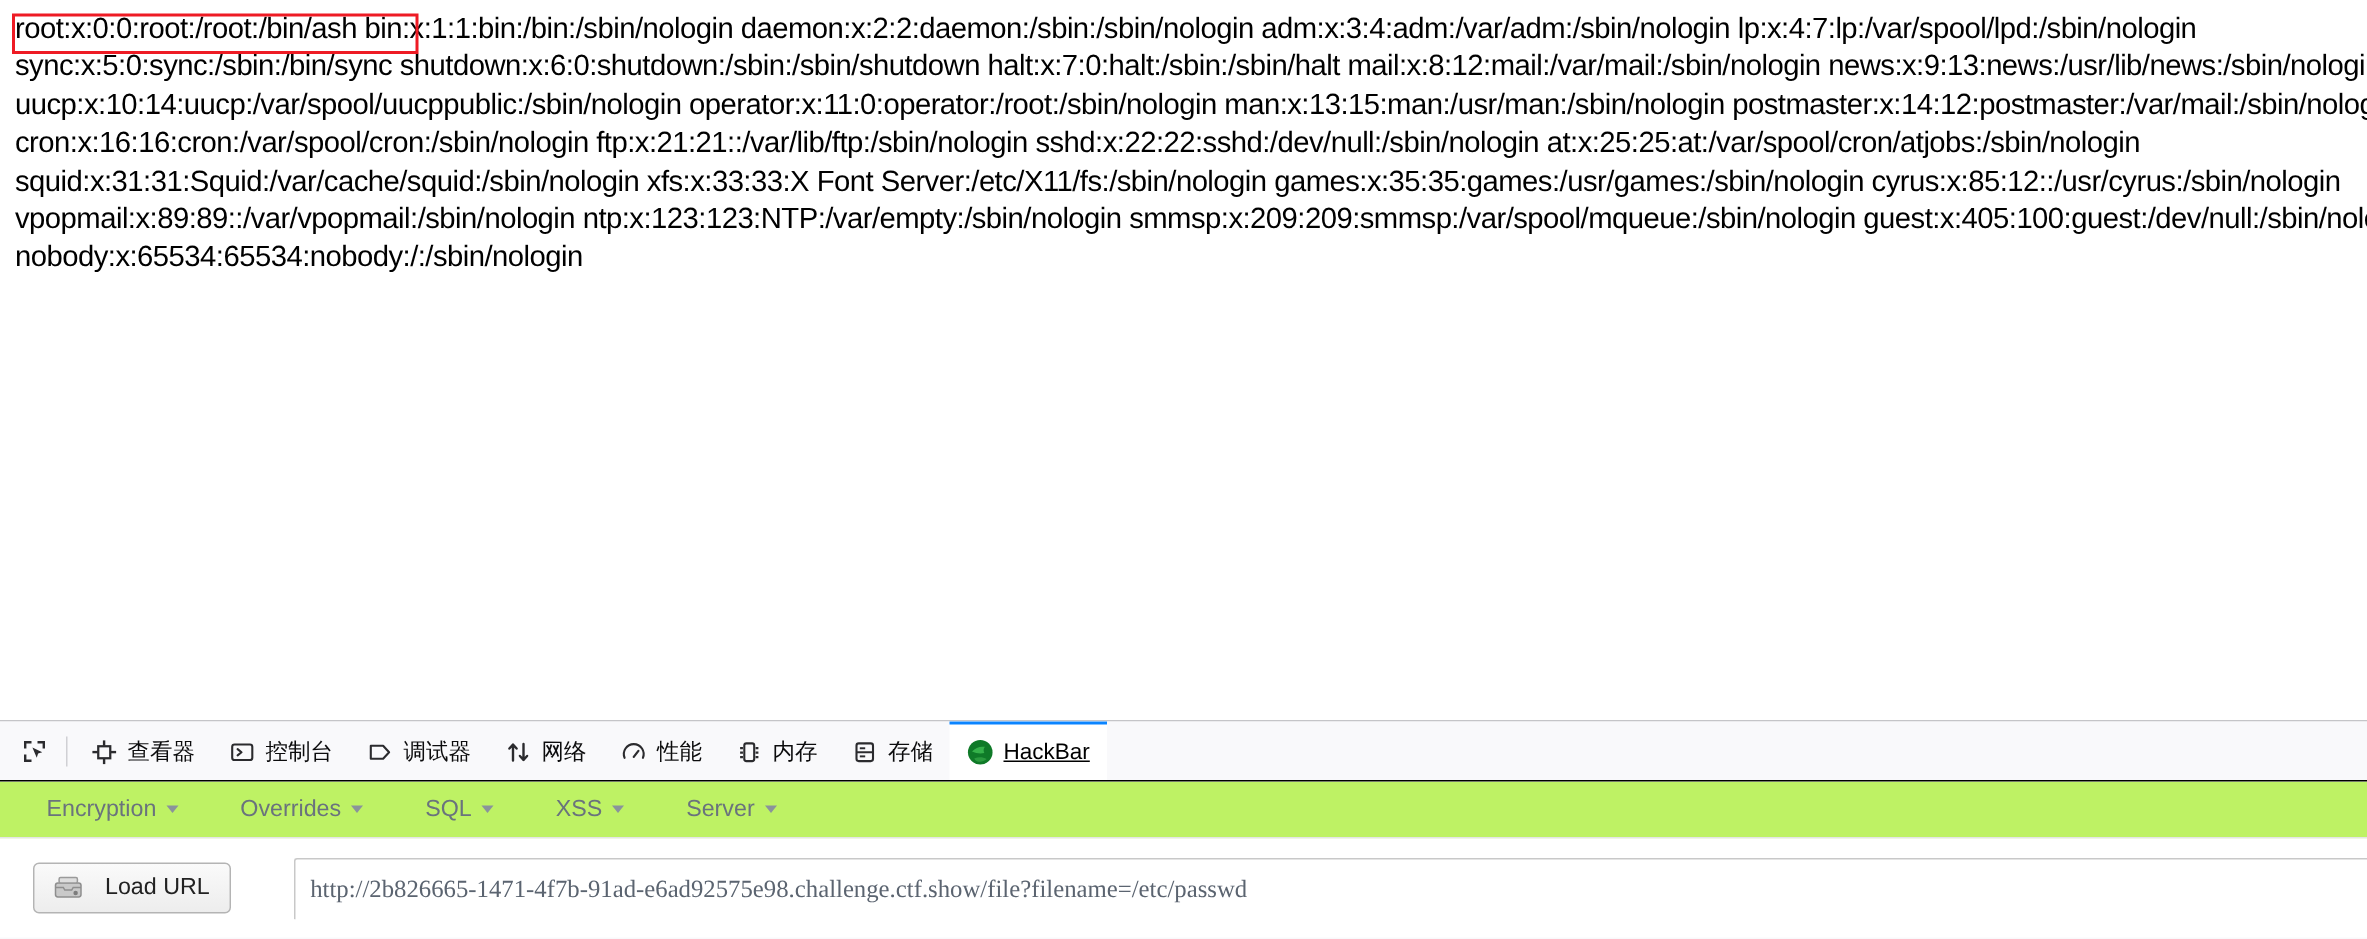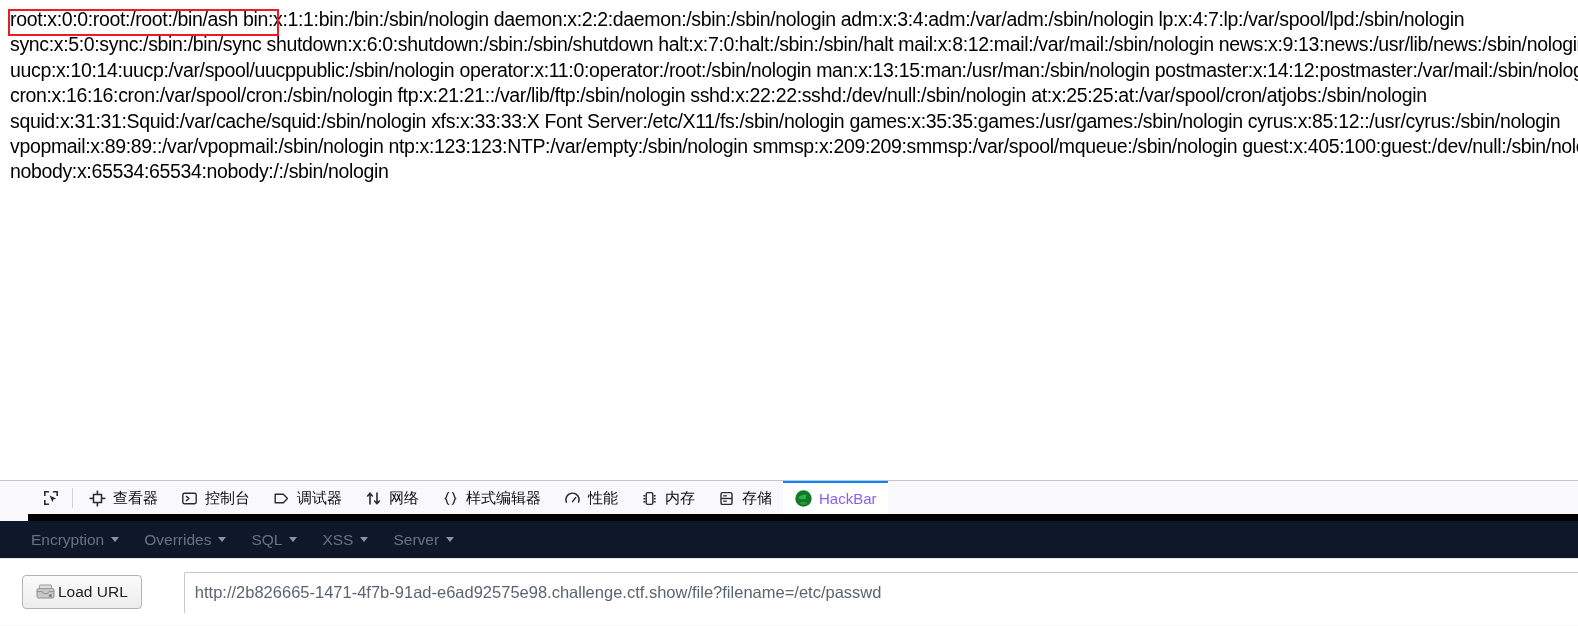--- a/index.html
+++ b/index.html
@@ -47,26 +47,25 @@
     width: 1578px; height: 146px;
     background: #f9f9fb;
     border-top: 1px solid #c5c5c8;
   }
 
   
   #devtools-tabs {
     position: relative;
     height: 40px;
     background: #f9f9fb;
-    border-bottom: 7px solid #000000;
+    border-bottom: 1px solid #000000;
     display: flex;
     align-items: stretch;
     padding-left: 6px;
     white-space: nowrap;
-    margin-left: 28px;
   }
   .picker-btn {
     display: flex; align-items: center; justify-content: center;
     width: 34px; height: 100%;
     cursor: pointer;
   }
   .tabs-sep {
     width: 1px; height: 20px;
     background: #d0d0d4;
     align-self: center;
@@ -82,31 +81,31 @@
     cursor: pointer;
     position: relative;
     border-top: 2px solid transparent;
   }
   .dtab .ico { display:flex; align-items:center; justify-content:center; width:19px; height:19px; flex:none; }
   .dtab.active {
     color: #0a84ff;
     border-top: 2px solid #0a84ff;
     background: #ffffff;
   }
-  .dtab.active .lbl { color: #8b5cf6; }
+  .dtab.active .lbl { color: #000000; text-decoration: underline; }
 
   
   #hackbar-menu {
     height: 38px;
-    background: #0f172a;
+    background: #bef264;
     border-bottom: 1px solid #e4e4e7;
     display: flex;
     align-items: center;
     padding-left: 20px;
-    gap: 3px;
+    gap: 19px;
   }
   .hb-menu-item {
     display: flex; align-items: center; gap: 7px;
     padding: 4px 11px;
     font-size: 15.5px;
     color: #6a737d;
     cursor: pointer;
     border-radius: 3px;
   }
   .caret {
@@ -120,21 +119,21 @@
   
   #hackbar-url-row {
     height: 66px;
     background: #ffffff;
     display: flex;
     align-items: center;
     padding: 0 0 0 22px;
     position: relative;
   }
   #load-url-btn {
-    display: flex; align-items: center; gap: 3px;
+    display: flex; align-items: center; gap: 15px;
     height: 34px;
     padding: 0 13px;
     background: linear-gradient(#fafafa, #ededed);
     border: 1px solid #b4b4b4;
     border-radius: 4px;
     font-size: 15.5px;
     color: #222;
     cursor: pointer;
     flex: none;
   }
@@ -147,21 +146,21 @@
     margin-left: 42px;
     flex: 1;
     height: 41px;
     border: 1px solid #c8c8c8;
     border-right: none;
     border-bottom: none;
     border-radius: 2px 0 0 0;
     padding: 0 10px;
     font-size: 16.5px;
     color: #5b6470;
-    font-family: Liberation Sans, sans-serif;
+    font-family: Liberation Serif, serif;
     background: #fff;
     outline: none;
     min-width: 0;
   }
 </style>
 </head>
 <body>
 
 <div id="page-content">
   <div id="passwd-text">root:x:0:0:root:/root:/bin/ash bin:x:1:1:bin:/bin:/sbin/nologin daemon:x:2:2:daemon:/sbin:/sbin/nologin adm:x:3:4:adm:/var/adm:/sbin/nologin lp:x:4:7:lp:/var/spool/lpd:/sbin/nologin sync:x:5:0:sync:/sbin:/bin/sync shutdown:x:6:0:shutdown:/sbin:/sbin/shutdown halt:x:7:0:halt:/sbin:/sbin/halt mail:x:8:12:mail:/var/mail:/sbin/nologin news:x:9:13:news:/usr/lib/news:/sbin/nologin uucp:x:10:14:uucp:/var/spool/uucppublic:/sbin/nologin operator:x:11:0:operator:/root:/sbin/nologin man:x:13:15:man:/usr/man:/sbin/nologin postmaster:x:14:12:postmaster:/var/mail:/sbin/nologin cron:x:16:16:cron:/var/spool/cron:/sbin/nologin ftp:x:21:21::/var/lib/ftp:/sbin/nologin sshd:x:22:22:sshd:/dev/null:/sbin/nologin at:x:25:25:at:/var/spool/cron/atjobs:/sbin/nologin squid:x:31:31:Squid:/var/cache/squid:/sbin/nologin xfs:x:33:33:X Font Server:/etc/X11/fs:/sbin/nologin games:x:35:35:games:/usr/games:/sbin/nologin cyrus:x:85:12::/usr/cyrus:/sbin/nologin vpopmail:x:89:89::/var/vpopmail:/sbin/nologin ntp:x:123:123:NTP:/var/empty:/sbin/nologin smmsp:x:209:209:smmsp:/var/spool/mqueue:/sbin/nologin guest:x:405:100:guest:/dev/null:/sbin/nologin nobody:x:65534:65534:nobody:/:/sbin/nologin</div>
@@ -218,29 +217,20 @@
     <div class="dtab">
       <span class="ico">
         <svg width="17" height="17" viewBox="0 0 17 17">
           <path d="M5 14V3.4M5 3.4L2.6 6M5 3.4L7.4 6" fill="none" stroke="#2b2b2e" stroke-width="1.6" stroke-linecap="round" stroke-linejoin="round"></path>
           <path d="M12 3v10.6M12 13.6L9.6 11M12 13.6L14.4 11" fill="none" stroke="#2b2b2e" stroke-width="1.6" stroke-linecap="round" stroke-linejoin="round"></path>
         </svg>
       </span>
       <span class="lbl">网络</span>
     </div>
 
-    <div class="dtab">
-      <span class="ico">
-        <svg width="17" height="17" viewBox="0 0 17 17">
-          <path d="M6.6 2.6C4.6 2.6 5.4 7 3.4 8.5c2 1.5 1.2 5.9 3.2 5.9" fill="none" stroke="#2b2b2e" stroke-width="1.4" stroke-linecap="round"></path>
-          <path d="M10.4 2.6c2 0 1.2 4.4 3.2 5.9-2 1.5-1.2 5.9-3.2 5.9" fill="none" stroke="#2b2b2e" stroke-width="1.4" stroke-linecap="round"></path>
-        </svg>
-      </span>
-      <span class="lbl">样式编辑器</span>
-    </div>
 
     <div class="dtab">
       <span class="ico">
         <svg width="17" height="17" viewBox="0 0 17 17">
           <path d="M2.4 12.2a6.6 6.6 0 1 1 12.2 0" fill="none" stroke="#2b2b2e" stroke-width="1.4" stroke-linecap="round"></path>
           <path d="M8.5 11.6l3.1-4" fill="none" stroke="#2b2b2e" stroke-width="1.5" stroke-linecap="round"></path>
         </svg>
       </span>
       <span class="lbl">性能</span>
     </div>

